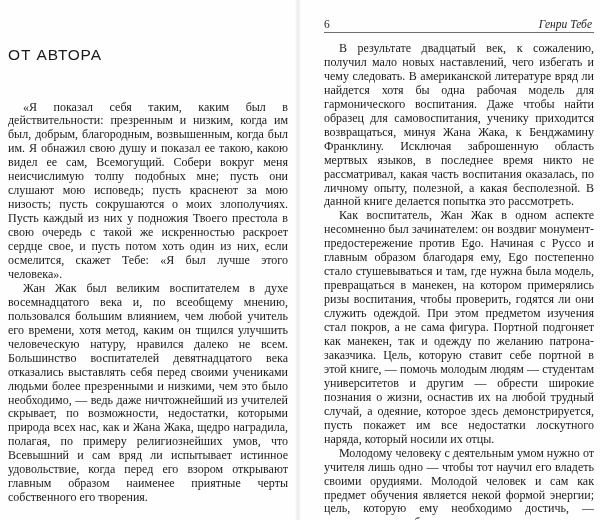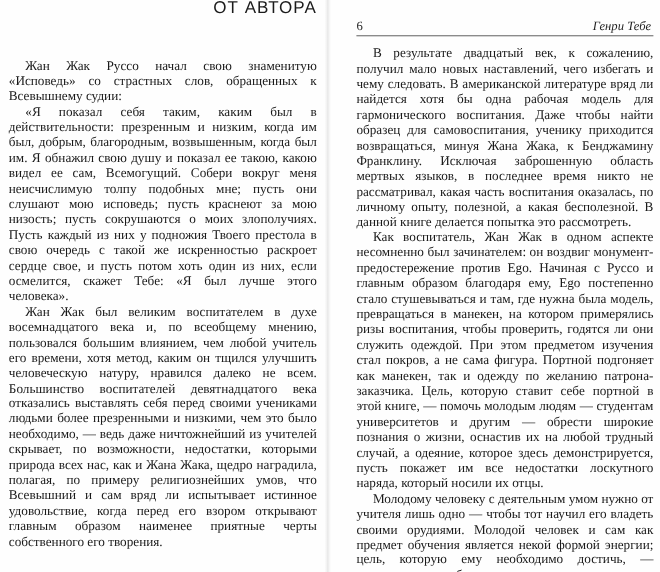--- a/index.html
+++ b/index.html
@@ -48,27 +48,28 @@
     width: 296px;
     padding: 0 8px 0 8px;
   }
   .page-right {
     width: 304px;
     padding: 0 6px 0 28px;
   }
 
   
   .chapter-title {
-    text-align: right;
+    text-align: left;
     font-family: "Liberation Sans", "DejaVu Sans", sans-serif;
     font-size: 15.5px;
     font-weight: 400;
     letter-spacing: 0.9px;
     color: #1b1b1b;
     margin: 0;
+    padding-top: 47px;
     line-height: 1;
   }
 
   .left-body {
     margin-top: 38px;
   }
 
   
   .running-head {
     display: flex;
@@ -115,21 +116,20 @@
 
 <div class="spread">
 
   <div class="gutter"></div>
 
   <div class="page page-left">
 
     <h1 class="chapter-title">ОТ АВТОРА</h1>
 
     <div class="left-body">
-      <p class="para">Жан Жак Руссо начал свою знаменитую «Исповедь» со страстных слов, обращенных к Всевышнему судии:</p>
       <p class="para">«Я показал себя таким, каким был в действительности: презренным и низким, когда им был, добрым, благородным, возвышенным, когда был им. Я обнажил свою душу и показал ее такою, какою видел ее сам, Всемогущий. Собери вокруг меня неисчислимую толпу подобных мне; пусть они слушают мою исповедь; пусть краснеют за мою низость; пусть сокрушаются о моих злополучиях. Пусть каждый из них у подножия Твоего престола в свою очередь с такой же искренностью раскроет сердце свое, и пусть потом хоть один из них, если осмелится, скажет Тебе: «Я был лучше этого человека».</p>
       <p class="para">Жан Жак был великим воспитателем в духе восемнадцатого века и, по всеобщему мнению, пользовался большим влиянием, чем любой учитель его времени, хотя метод, каким он тщился улучшить человеческую натуру, нравился далеко не всем. Большинство воспитателей девятнадцатого века отказались выставлять себя перед своими учениками людьми более презренными и низкими, чем это было необходимо, — ведь даже ничтожнейший из учителей скрывает, по возможности, недостатки, которыми природа всех нас, как и Жана Жака, щедро наградила, полагая, по примеру религиознейших умов, что Всевышний и сам вряд ли испытывает истинное удовольствие, когда перед его взором открывают главным образом наименее приятные черты собственного его творения.</p>
     </div>
 
   </div>
 
   <div class="page page-right">
 
     <div class="running-head">
       <span class="folio">6</span>

